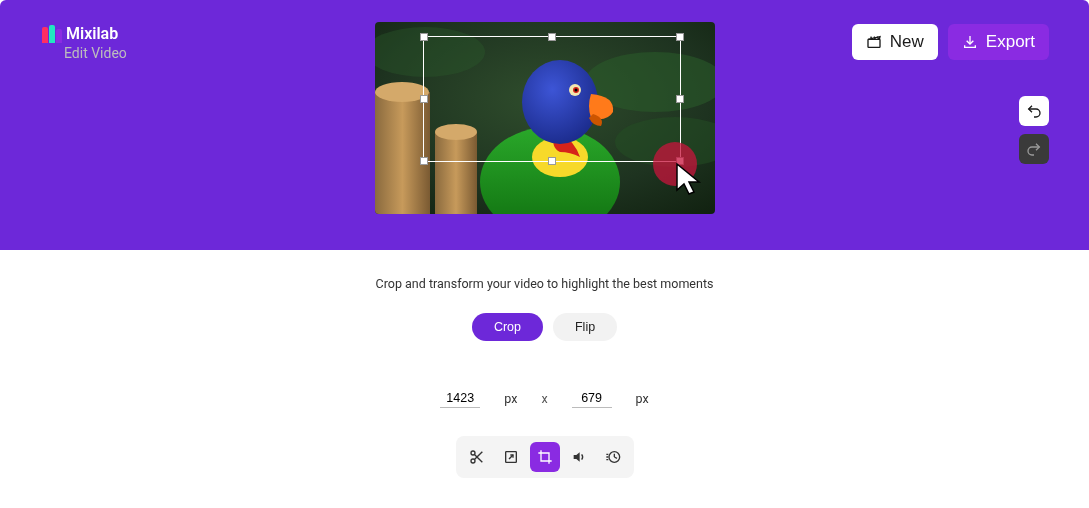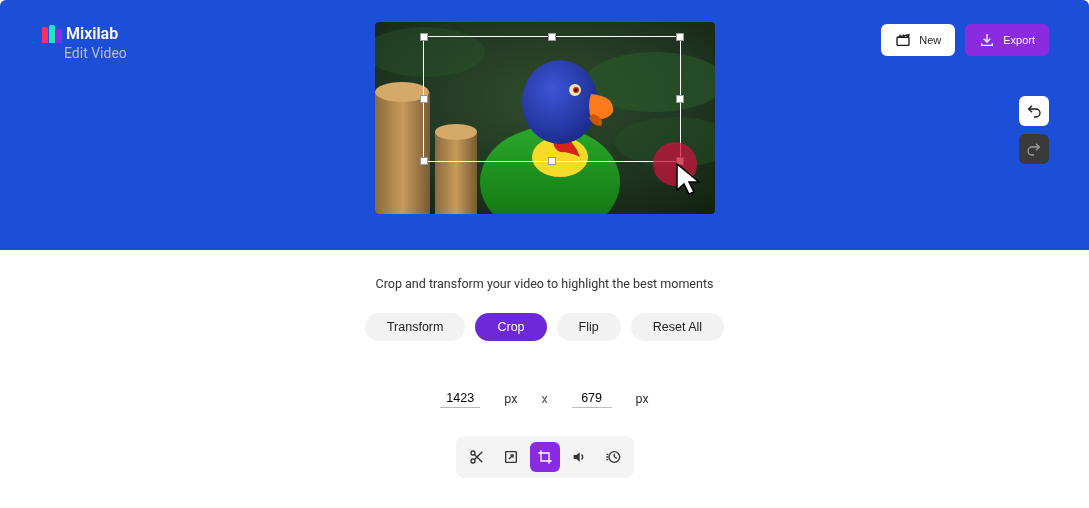--- a/index.html
+++ b/index.html
@@ -6,21 +6,21 @@
   body {
     font-family: -apple-system, BlinkMacSystemFont, "Segoe UI", Roboto, Helvetica, Arial, sans-serif;
     background: #fff;
     width: 1089px;
     height: 508px;
     overflow: hidden;
     position: relative;
   }
   .app { width: 1089px; height: 508px; position: relative; background: #fff; border-radius: 6px; overflow: hidden; }
   .top-area {
-    background: #1d4ed8;
+    background: #6d28d9;
     height: 250px;
     position: relative;
   }
   .logo-block {
     position: absolute;
     left: 42px;
     top: 24px;
     display: flex;
     flex-direction: column;
   }
@@ -39,21 +39,21 @@
     top: 24px;
     display: flex;
     gap: 10px;
   }
   .btn {
     display: inline-flex;
     align-items: center;
     gap: 8px;
     padding: 8px 14px;
     border-radius: 6px;
-    font-size: 11px;
+    font-size: 17px;
     font-weight: 500;
     cursor: pointer;
     border: none;
   }
   .btn-light { background:#fff; color:#1a1a1a; }
   .btn-purple { background:#8a2be2; color:#fff; }
   .icon { display:inline-flex; }
 
   .undo-redo {
     position:absolute;
@@ -315,24 +315,22 @@
         </svg>
       </span>
     </div>
 
   </div>
 
   <div class="lower">
     <div class="hint">Crop and transform your video to highlight the best moments</div>
 
     <div class="pill-row">
-      <button class="pill">Transform</button>
       <button class="pill pill-active">Crop</button>
       <button class="pill">Flip</button>
-      <button class="pill">Reset All</button>
     </div>
 
     <div class="dims">
       <input class="dim-input" value="1423" style="">
       <span class="dim-unit">px</span>
       <span class="dim-x">x</span>
       <input class="dim-input" value="679" style="">
       <span class="dim-unit">px</span>
     </div>
   </div>

